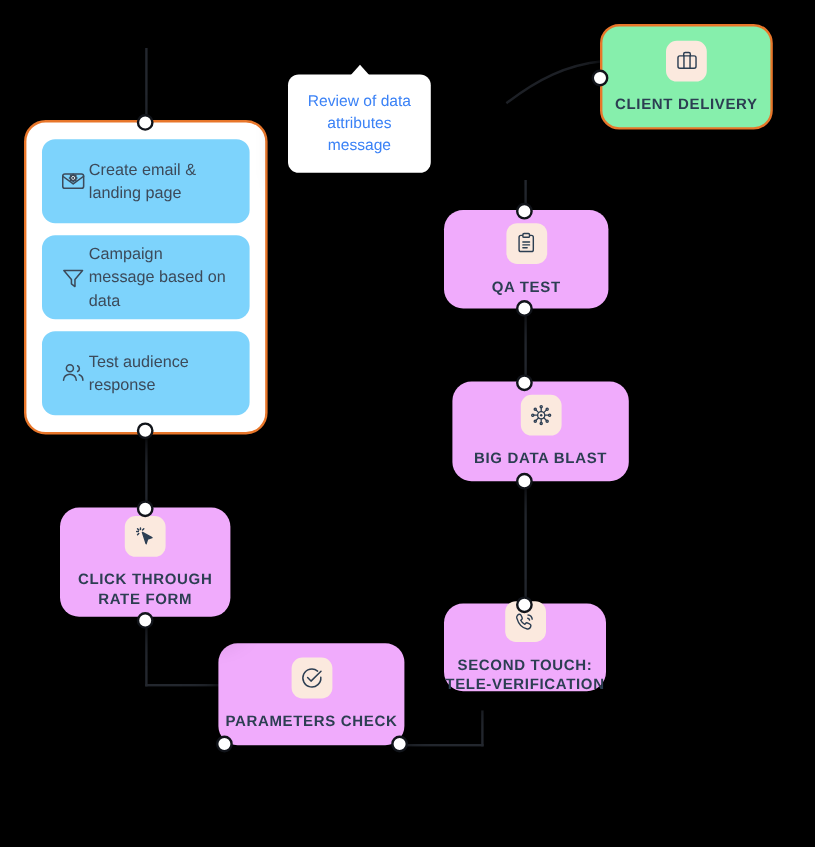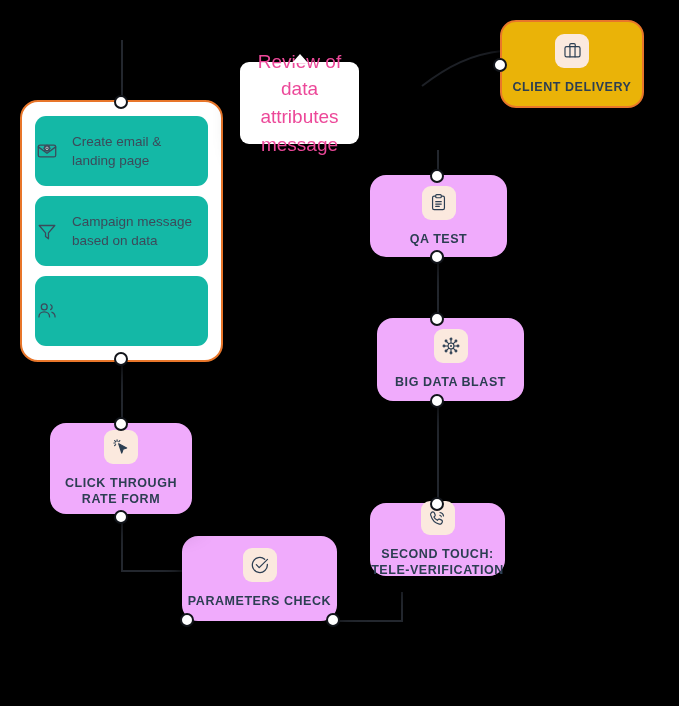--- a/index.html
+++ b/index.html
@@ -55,21 +55,21 @@
     box-shadow: 0 10px 26px rgba(0,0,0,0.85),
                 0 2px 8px rgba(0,0,0,0.7);
     display: flex;
     flex-direction: column;
     align-items: center;
     justify-content: center;
   }
 
   .card.accent {
     border: 2px solid #e8762a;
-    background: #eab308;
+    background: #86efac;
   }
 
   .icon-tile {
     width: 34px;
     height: 34px;
     border-radius: 9px;
     background: #fbe9de;
     display: flex;
     align-items: center;
     justify-content: center;
@@ -96,27 +96,27 @@
     height: 262px;
     border: 2px solid #e8762a;
     border-radius: 18px;
     background: #ffffff;
     padding: 14px 13px;
     justify-content: space-between;
     align-items: stretch;
   }
 
   .stack-row {
-    background: #14b8a6;
+    background: #7dd3fc;
     border-radius: 11px;
     height: 70px;
     display: flex;
     align-items: center;
-    padding: 0 0;
-    gap: 13px;
+    padding: 0 14px;
+    gap: 1px;
   }
 
   .stack-row .row-icon {
     flex: 0 0 auto;
     width: 24px;
     display: flex;
     align-items: center;
     justify-content: center;
   }
 
@@ -135,22 +135,22 @@
     height: 82px;
     background: #ffffff;
     border-radius: 9px;
     z-index: 12;
     box-shadow: 0 9px 22px rgba(0,0,0,0.8);
     display: flex;
     align-items: center;
     justify-content: center;
   }
   #bubble .bubble-text {
-    font-size: 19px;
-    color: #ec4899;
+    font-size: 13px;
+    color: #3b82f6;
     text-align: center;
     line-height: 1.45;
     padding: 0 6px;
   }
   #bubble::after {
     content: "";
     position: absolute;
     top: -8px;
     left: 50%;
     margin-left: -8px;
@@ -231,20 +231,21 @@
 
     <div class="stack-row">
       <span class="row-icon">
         <svg width="22" height="22" viewBox="0 0 24 24" fill="none" stroke="#3c4a5a" stroke-width="1.4" stroke-linecap="round" stroke-linejoin="round">
           <circle cx="9" cy="7.5" r="3.2"></circle>
           <path d="M3.2 18.5 c0-3.3 2.6-5.6 5.8-5.6 s5.8 2.3 5.8 5.6"></path>
           <path d="M16 5.2 a3 3 0 0 1 0 5.3"></path>
           <path d="M17.4 13.4 c2.1 .7 3.4 2.6 3.4 5.1"></path>
         </svg>
       </span>
+      <span class="row-text">Test audience response</span>
     </div>
   </div>
 
   <div id="bubble">
     <span class="bubble-text">Review of data attributes message</span>
   </div>
 
   <div class="card accent" id="node-client">
     <span class="icon-tile">
       <svg width="19" height="19" viewBox="0 0 24 24" fill="none" stroke="#2c3e52" stroke-width="1.5" stroke-linecap="round" stroke-linejoin="round">

